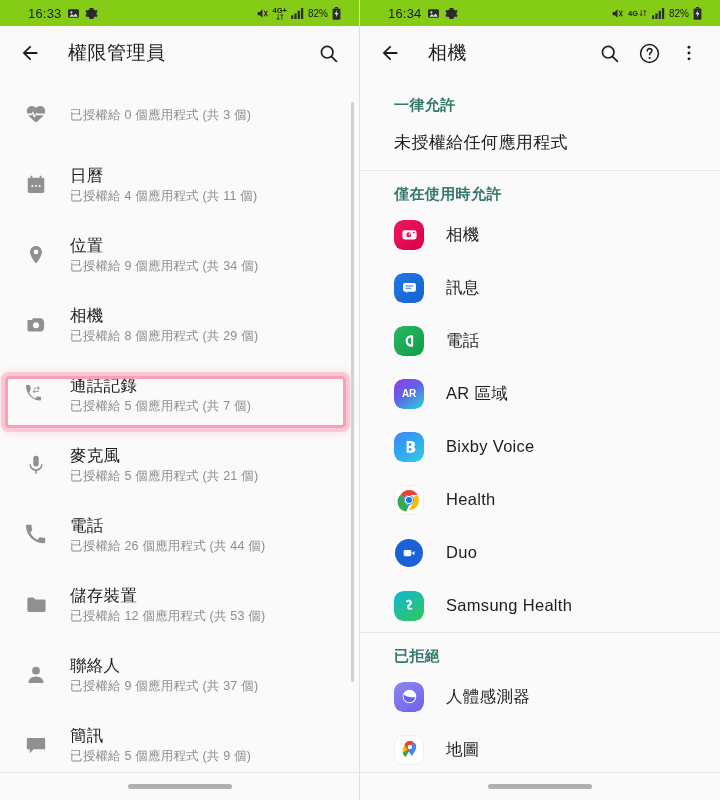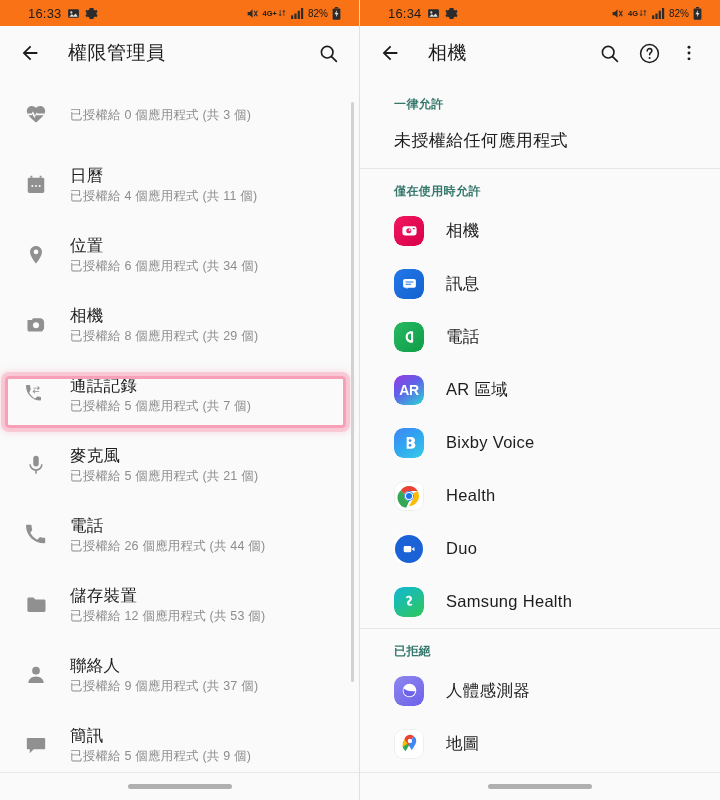--- a/index.html
+++ b/index.html
@@ -8,21 +8,21 @@
     font-family: "Liberation Sans", "DejaVu Sans", sans-serif;
     background: #ffffff;
     overflow: hidden;
   }
   .screens { display: flex; width: 720px; height: 800px; }
   .screen { width: 360px; height: 800px; position: relative; background: #fafafa; }
   .screen.left { border-right: 1px solid #e0e0e0; }
 
   
   .statusbar {
-    height: 26px; background: #f97316;
+    height: 26px; background: #84cc16;
     display: flex; align-items: center;
     padding: 0 10px;
     font-size: 13px; color: #1a1a1a;
   }
   .sb-left { display: flex; align-items: center; gap: 5px; padding-left: 18px;}
   .sb-right { margin-left: auto; display: flex; align-items: center; gap: 4px; padding-right: 8px;}
   .sb-time { font-size: 13px; letter-spacing: .2px; }
   .sb-ico { display: inline-flex; align-items: center; }
   .sb-batt { font-size: 10px; }
   .net-label { font-size: 7.5px; line-height: 7px; text-align: center; font-weight: bold;}
@@ -67,21 +67,21 @@
     pointer-events: none;
   }
   .scrollbar-thumb {
     position: absolute; right: 5px; top: 22px; width: 3px; height: 580px;
     background: #d2d2d2; border-radius: 2px;
   }
 
   
   .rlist { height: 720px; background: #fafafa; position: relative; overflow: hidden;}
   .section-head {
-    font-size: 12px; color: #34776b; font-weight: bold;
+    font-size: 15px; color: #34776b; font-weight: bold;
     padding: 16px 0 4px 34px; letter-spacing: .4px;
   }
   .section-head.tight { padding-top: 14px; }
   .empty-row {
     font-size: 17px; color: #1d1d1d;
     padding: 12px 0 16px 34px; letter-spacing: .4px;
   }
   .divider { height: 1px; background: #e6e6e6; margin: 0 0 0 0; }
   .app-row {
     display: flex; align-items: center;
@@ -130,21 +130,21 @@
             </svg>
         </span>
       </div>
       <div class="sb-right">
         <span class="sb-ico">
           <svg width="13" height="13" viewBox="0 0 24 24">
               <path fill="#2b2b2b" d="M3 9v6h4l5 5V4L7 9H3z"></path>
               <path stroke="#2b2b2b" stroke-width="2" d="M15 7l6 10M21 7l-6 10"></path>
             </svg>
         </span>
-        <span class="sb-ico" style="flex-direction:row;">
+        <span class="sb-ico" style="flex-direction:column;">
           <span class="net-label">4G+</span>
           <svg width="10" height="6" viewBox="0 0 12 8">
               <path fill="#2b2b2b" d="M3 0v6H1l2.5 2L6 6H4V0zM9 8V2h2L8.5 0 6 2h2v6z"></path>
             </svg>
         </span>
         <span class="sb-ico">
           <svg width="13" height="11" viewBox="0 0 14 12">
               <rect x="0" y="8" width="2.4" height="4" fill="#2b2b2b"></rect>
               <rect x="3.6" y="6" width="2.4" height="6" fill="#2b2b2b"></rect>
               <rect x="7.2" y="3" width="2.4" height="9" fill="#2b2b2b"></rect>
@@ -209,21 +209,21 @@
           </div>
           <div class="perm-row">
             <div class="perm-icon">
               <svg width="22" height="22" viewBox="0 0 24 24">
                 <path fill="#909090" d="M12 2.2c-3.6 0-6.5 2.9-6.5 6.5 0 4.9 6.5 12.6 6.5 12.6s6.5-7.7 6.5-12.6c0-3.6-2.9-6.5-6.5-6.5z"></path>
                 <circle cx="12" cy="8.6" r="2.6" fill="#fafafa"></circle>
               </svg>
             </div>
             <div class="perm-text">
               <div class="perm-title">位置</div>
-              <div class="perm-sub">已授權給 6 個應用程式 (共 34 個)</div>
+              <div class="perm-sub">已授權給 9 個應用程式 (共 34 個)</div>
             </div>
           </div>
           <div class="perm-row">
             <div class="perm-icon">
               <svg width="22" height="22" viewBox="0 0 24 24">
                 <path fill="#909090" d="M3.2 6.5h4.2l1.5-1.8h7.4c2 0 4.5 1.2 4.5 4.3v5.9c0 2.4-1.9 4.3-4.3 4.3H4.7c-1.1 0-2-.9-2-2V7.8c0-.7.3-1.3.5-1.3z"></path>
                 <circle cx="12" cy="12.2" r="3.3" fill="#fafafa"></circle>
               </svg>
             </div>
             <div class="perm-text">
@@ -430,21 +430,21 @@
                 <svg width="16" height="16" viewBox="0 0 24 24">
                   <path fill="#fff" d="M16.6 3.2c.9 0 1.6.7 1.6 1.6v14.4c0 .9-.7 1.6-1.6 1.6h-1.3c-4.6 0-8.3-3.7-8.3-8.3v-1c0-4.6 3.7-8.3 8.3-8.3h1.3zm-1.6 3.5h-.3c-2.5 0-4.5 2-4.5 4.5v1.1c0 2.5 2 4.5 4.5 4.5h.3V6.7z"></path>
                 </svg>
               </div>
             </div>
             <div class="app-label">電話</div>
           </div>
           <div class="app-row">
             <div class="app-icon">
               <div style="width:30px;height:30px;border-radius:9px;background:linear-gradient(145deg,#8b42e6 10%,#5e63e8 45%,#2ecdd4 95%);display:flex;align-items:center;justify-content:center;">
-                <span style="color:#fff;font-size:14px;font-weight:bold;font-family:'Liberation Sans',sans-serif;letter-spacing:-.3px;">AR</span>
+                <span style="color:#fff;font-size:10px;font-weight:bold;font-family:'Liberation Sans',sans-serif;letter-spacing:-.3px;">AR</span>
               </div>
             </div>
             <div class="app-label">AR 區域</div>
           </div>
           <div class="app-row">
             <div class="app-icon">
               <div style="width:30px;height:30px;border-radius:9px;background:linear-gradient(145deg,#3d8cf5 10%,#2fa8ef 50%,#38c8e8 95%);display:flex;align-items:center;justify-content:center;">
                 <svg width="17" height="17" viewBox="0 0 24 24">
                   <path fill="#fff" d="M8 4.4h6.2c3.4 0 5.6 2 5.6 4.6 0 1.6-.8 2.8-2.1 3.4 1.6.6 2.6 1.9 2.6 3.7 0 2.8-2.3 4.6-5.8 4.6H8V4.4z"></path>
                   <circle cx="12.8" cy="9.3" r="1.9" fill="#3d8cf5"></circle>

